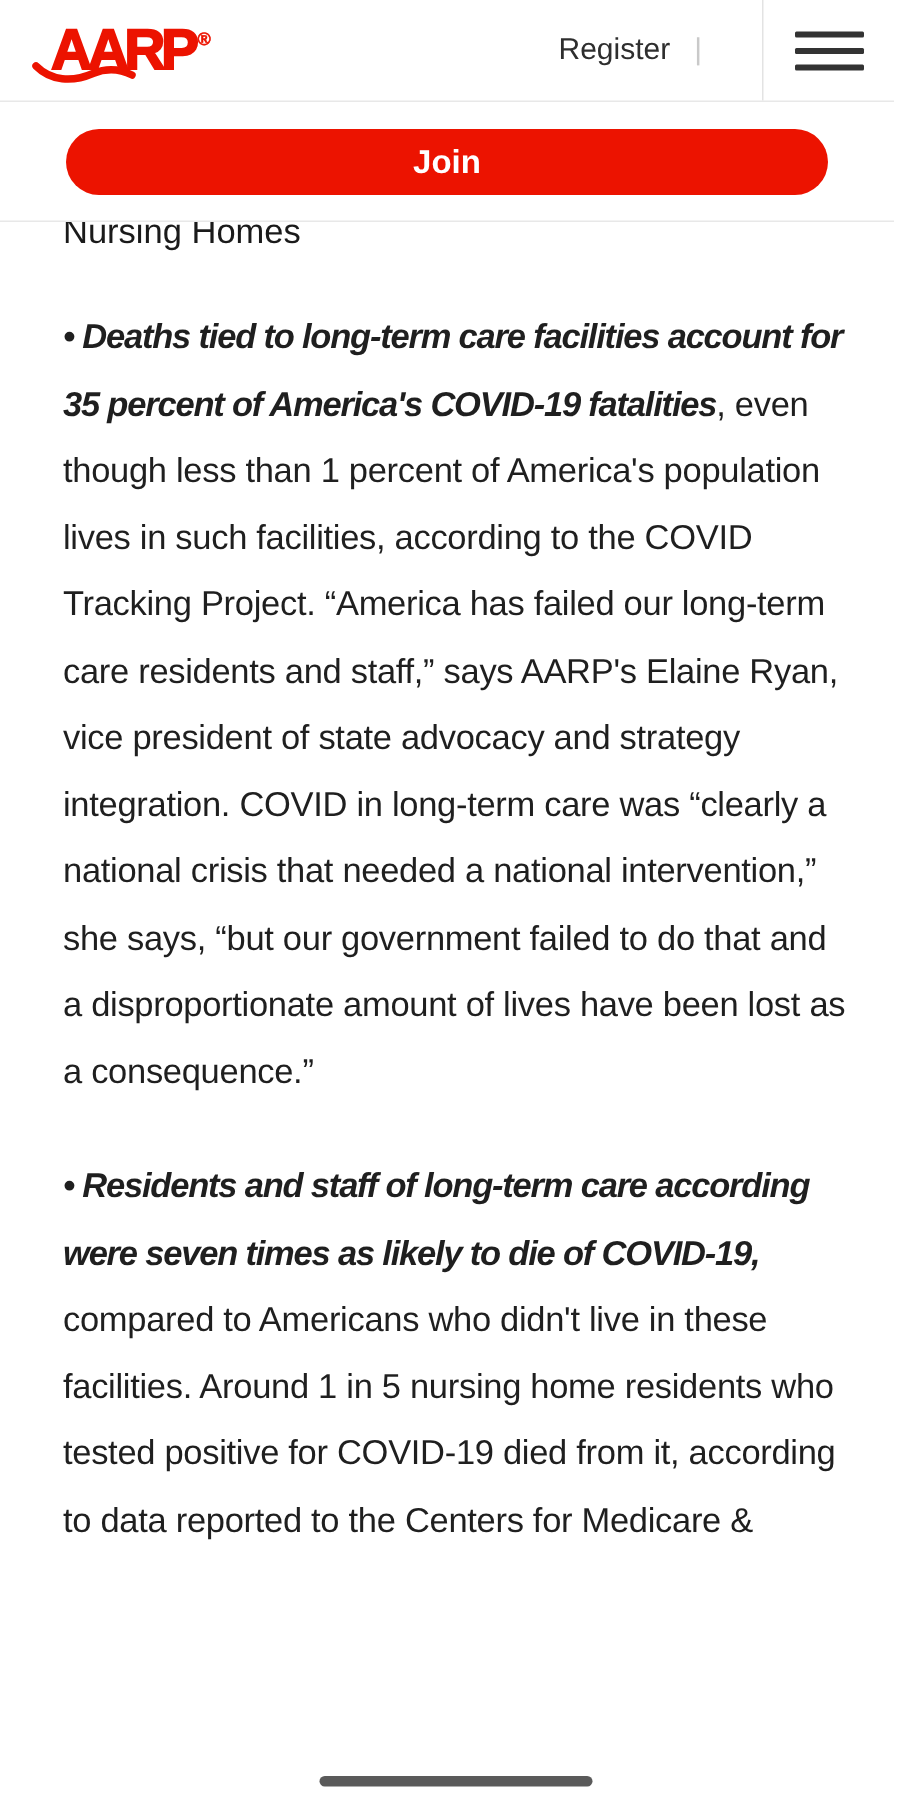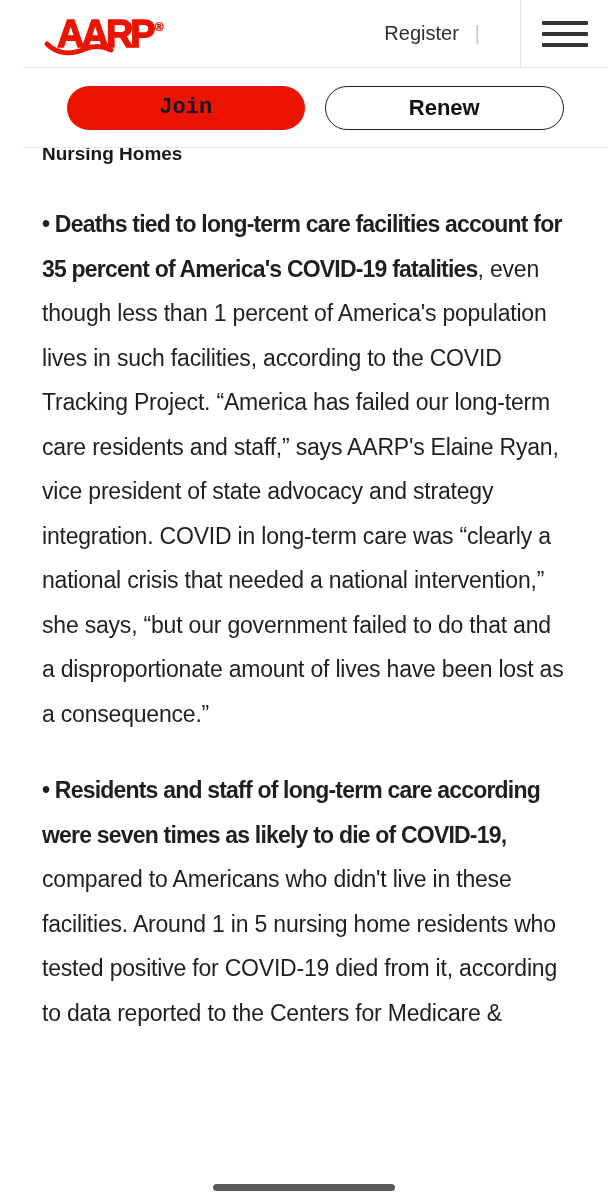--- a/index.html
+++ b/index.html
@@ -4,21 +4,21 @@
 <style>
   * { margin:0; padding:0; box-sizing:border-box; }
   html,body { background:#ffffff; }
   .page {
     position:relative; width:608px; height:1200px; margin:0 auto;
     background:#ffffff; overflow:hidden;
     font-family:"Liberation Sans", sans-serif; color:#1f1f1f;
   }
 
   
-  .header { position:absolute; top:0; left:0; right:0; z-index:5; background:#ffffff;margin-left:23px; }
+  .header { position:absolute; top:0; left:0; right:12px; z-index:5; background:#ffffff; }
   .topbar {
     height:68px; display:flex; align-items:center;
     border-bottom:1px solid #e8e8e8; background:#fff;
   }
   .logo {
     margin-left:34px; position:relative; display:inline-block;
     color:#EC1300; font-weight:700; font-size:38px; letter-spacing:-3px;
     -webkit-text-stroke:1.3px #EC1300; line-height:1; cursor:pointer;
   }
   .logo .rmark {
@@ -40,34 +40,34 @@
 
   .actions-row {
     height:80px; display:flex; align-items:center; gap:20px;
     padding:0 44px; border-bottom:1px solid #e8e8e8; background:#fff;
   }
   .btn {
     flex:1; height:44px; border-radius:22px; font-size:22px; font-weight:700;
     display:flex; align-items:center; justify-content:center;
     font-family:"Liberation Sans", sans-serif; cursor:pointer;
   }
-  .btn-join { background:#EC1300; color:#0f172a; border:none;font-family:Liberation Mono, monospace; }
+  .btn-join { background:#EC1300; color:#ffffff; border:none; }
   .btn-renew { background:#ffffff; color:#111111; border:1.6px solid #222222; }
 
   
   .content { position:absolute; top:0; left:0; right:0; z-index:1; padding:140px 42px 0; }
   .section-heading {
-    font-size:19px; font-weight:700; line-height:28px; color:#1a1a1a; cursor:pointer;
+    font-size:23px; font-weight:400; line-height:28px; color:#1a1a1a; cursor:pointer;
   }
   .para {
     margin-top:34px; font-size:23px; line-height:44.5px;
     letter-spacing:-0.2px; color:#1f1f1f; text-align:left;
   }
   .para + .para { margin-top:32px; }
-  .para b { font-weight:700; letter-spacing:-0.8px; }
+  .para b { font-weight:700; letter-spacing:-0.8px;font-style:italic; }
 
   
   .home-indicator {
     position:absolute; z-index:20; left:50%; transform:translateX(-50%);
     bottom:9px; width:182px; height:7px; border-radius:4px; background:#5a5a5a;
   }
 </style>
 </head>
 <body>
 
@@ -89,21 +89,20 @@
       <div class="menu-area">
         <button class="hamburger" aria-label="menu">
           <span class="bar"></span>
           <span class="bar"></span>
           <span class="bar"></span>
         </button>
       </div>
     </div>
     <div class="actions-row">
       <button class="btn btn-join">Join</button>
-      <button class="btn btn-renew">Renew</button>
     </div>
   </div>
 
   <div class="content">
     <div class="section-heading">Nursing Homes</div>
 
     <p class="para"><b>• Deaths tied to long-term care facilities account for 35 percent of America's COVID-19 fatalities</b><span>, even though less than 1 percent of America's population lives in such facilities, according to the COVID Tracking Project. “America has failed our long-term care residents and staff,” says AARP's Elaine Ryan, vice president of state advocacy and strategy integration. COVID in long-term care was “clearly a national crisis that needed a national intervention,” she says, “but our government failed to do that and a disproportionate amount of lives have been lost as a consequence.”</span></p>
 
     <p class="para"><b>• Residents and staff of long-term care according were seven times as likely to die of COVID-19,</b><span> compared to Americans who didn't live in these facilities. Around 1 in 5 nursing home residents who tested positive for COVID-19 died from it, according to data reported to the Centers for Medicare &amp;</span></p>
   </div>

